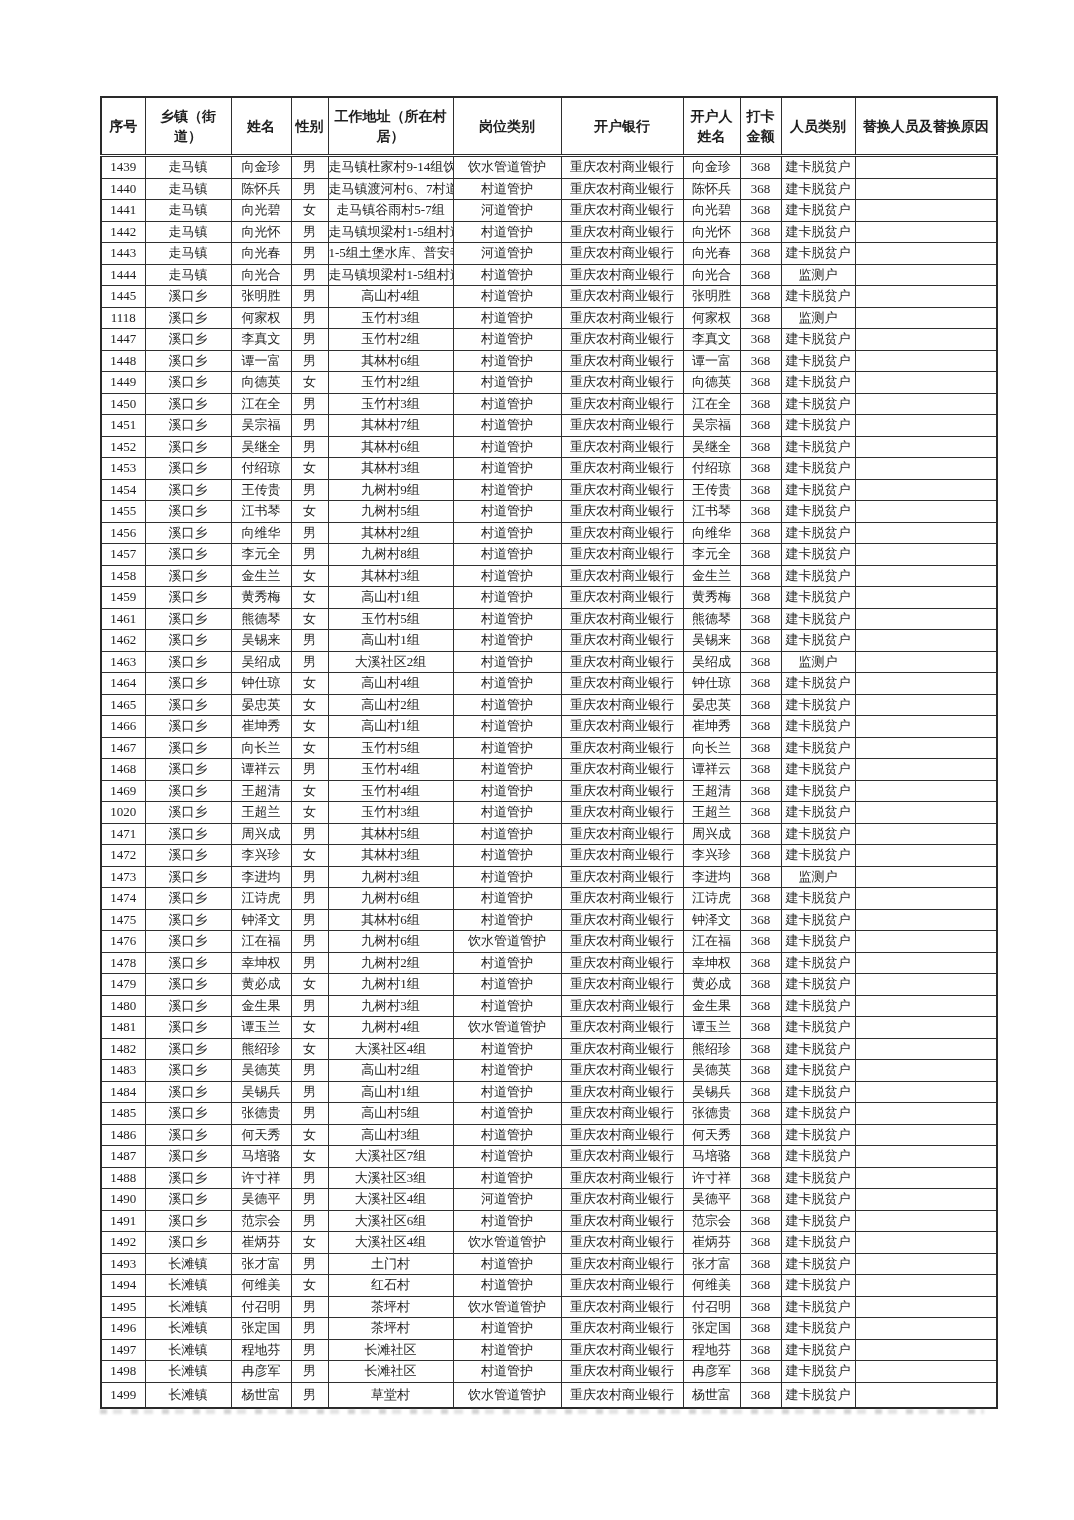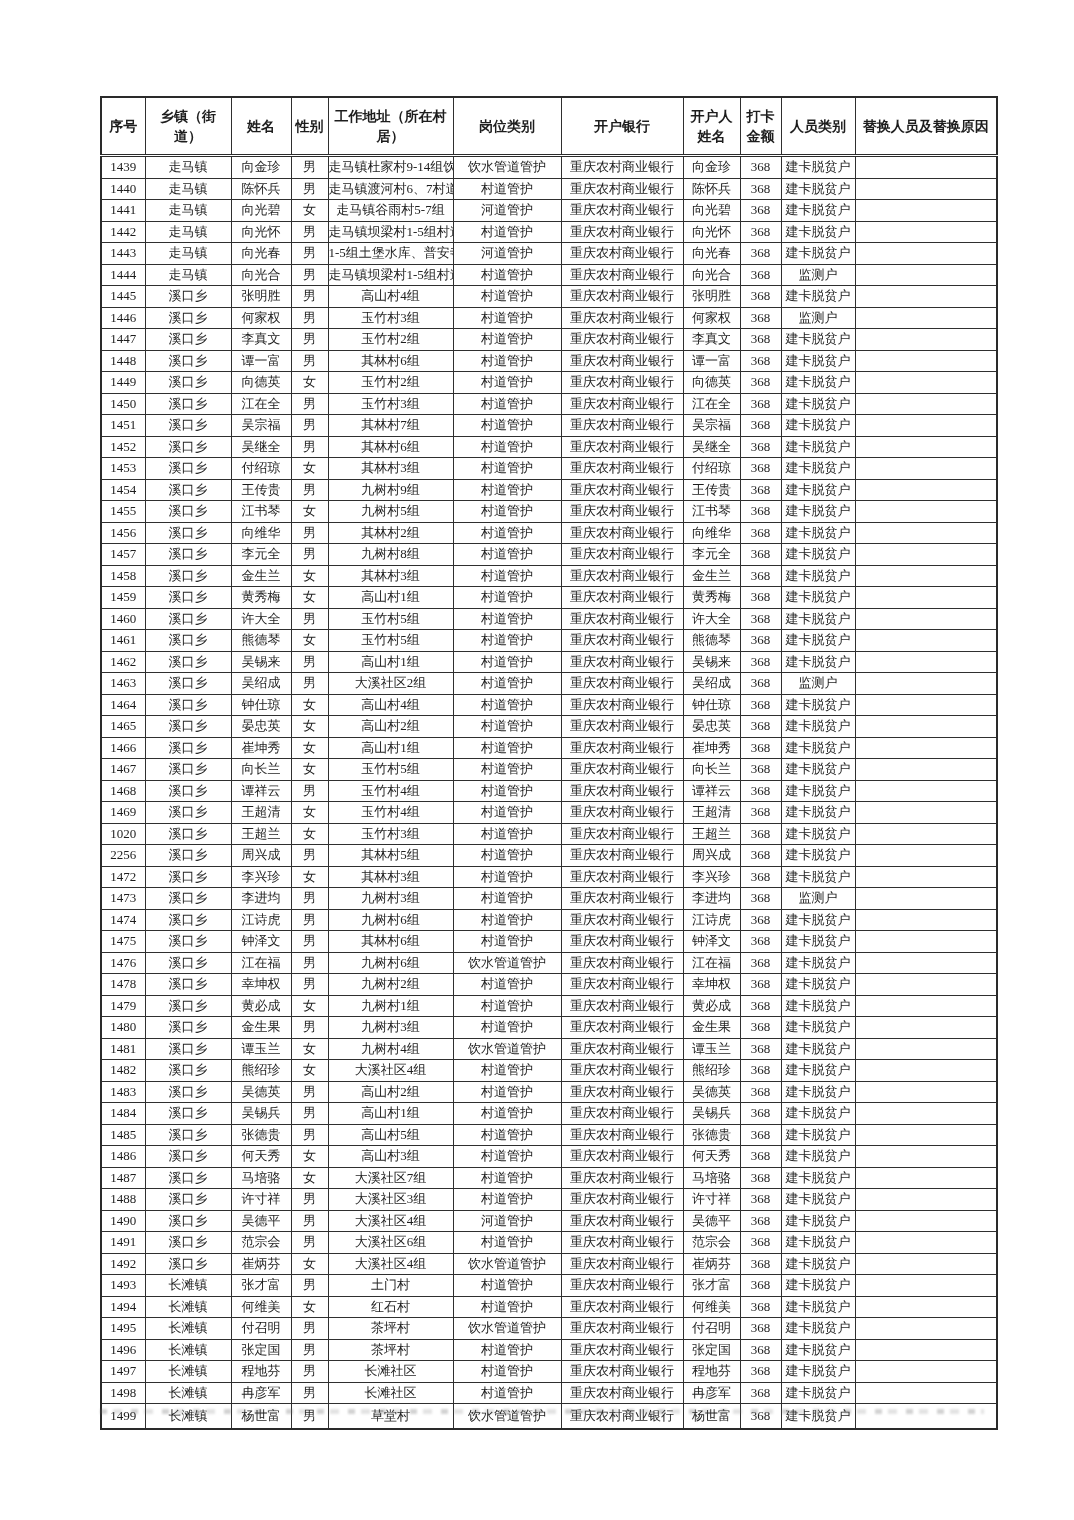--- a/index.html
+++ b/index.html
@@ -160,21 +160,21 @@
           <td>男</td>
           <td>高山村4组</td>
           <td>村道管护</td>
           <td>重庆农村商业银行</td>
           <td>张明胜</td>
           <td>368</td>
           <td>建卡脱贫户</td>
           <td></td>
         </tr>
         <tr>
-          <td>1446</td>
+          <td>1118</td>
           <td>溪口乡</td>
           <td>何家权</td>
           <td>男</td>
           <td>玉竹村3组</td>
           <td>村道管护</td>
           <td>重庆农村商业银行</td>
           <td>何家权</td>
           <td>368</td>
           <td>监测户</td>
           <td></td>
@@ -342,119 +342,106 @@
           <td>女</td>
           <td>高山村1组</td>
           <td>村道管护</td>
           <td>重庆农村商业银行</td>
           <td>黄秀梅</td>
           <td>368</td>
           <td>建卡脱贫户</td>
           <td></td>
         </tr>
         <tr>
-          <td>1460</td>
-          <td>溪口乡</td>
-          <td>许大全</td>
-          <td>男</td>
+          <td>1461</td>
+          <td>溪口乡</td>
+          <td>熊德琴</td>
+          <td>女</td>
           <td>玉竹村5组</td>
           <td>村道管护</td>
           <td>重庆农村商业银行</td>
-          <td>许大全</td>
-          <td>368</td>
-          <td>建卡脱贫户</td>
-          <td></td>
-        </tr>
-        <tr>
-          <td>1461</td>
-          <td>溪口乡</td>
           <td>熊德琴</td>
+          <td>368</td>
+          <td>建卡脱贫户</td>
+          <td></td>
+        </tr>
+        <tr>
+          <td>1462</td>
+          <td>溪口乡</td>
+          <td>吴锡来</td>
+          <td>男</td>
+          <td>高山村1组</td>
+          <td>村道管护</td>
+          <td>重庆农村商业银行</td>
+          <td>吴锡来</td>
+          <td>368</td>
+          <td>建卡脱贫户</td>
+          <td></td>
+        </tr>
+        <tr>
+          <td>1463</td>
+          <td>溪口乡</td>
+          <td>吴绍成</td>
+          <td>男</td>
+          <td>大溪社区2组</td>
+          <td>村道管护</td>
+          <td>重庆农村商业银行</td>
+          <td>吴绍成</td>
+          <td>368</td>
+          <td>监测户</td>
+          <td></td>
+        </tr>
+        <tr>
+          <td>1464</td>
+          <td>溪口乡</td>
+          <td>钟仕琼</td>
+          <td>女</td>
+          <td>高山村4组</td>
+          <td>村道管护</td>
+          <td>重庆农村商业银行</td>
+          <td>钟仕琼</td>
+          <td>368</td>
+          <td>建卡脱贫户</td>
+          <td></td>
+        </tr>
+        <tr>
+          <td>1465</td>
+          <td>溪口乡</td>
+          <td>晏忠英</td>
+          <td>女</td>
+          <td>高山村2组</td>
+          <td>村道管护</td>
+          <td>重庆农村商业银行</td>
+          <td>晏忠英</td>
+          <td>368</td>
+          <td>建卡脱贫户</td>
+          <td></td>
+        </tr>
+        <tr>
+          <td>1466</td>
+          <td>溪口乡</td>
+          <td>崔坤秀</td>
+          <td>女</td>
+          <td>高山村1组</td>
+          <td>村道管护</td>
+          <td>重庆农村商业银行</td>
+          <td>崔坤秀</td>
+          <td>368</td>
+          <td>建卡脱贫户</td>
+          <td></td>
+        </tr>
+        <tr>
+          <td>1467</td>
+          <td>溪口乡</td>
+          <td>向长兰</td>
           <td>女</td>
           <td>玉竹村5组</td>
           <td>村道管护</td>
           <td>重庆农村商业银行</td>
-          <td>熊德琴</td>
-          <td>368</td>
-          <td>建卡脱贫户</td>
-          <td></td>
-        </tr>
-        <tr>
-          <td>1462</td>
-          <td>溪口乡</td>
-          <td>吴锡来</td>
-          <td>男</td>
-          <td>高山村1组</td>
-          <td>村道管护</td>
-          <td>重庆农村商业银行</td>
-          <td>吴锡来</td>
-          <td>368</td>
-          <td>建卡脱贫户</td>
-          <td></td>
-        </tr>
-        <tr>
-          <td>1463</td>
-          <td>溪口乡</td>
-          <td>吴绍成</td>
-          <td>男</td>
-          <td>大溪社区2组</td>
-          <td>村道管护</td>
-          <td>重庆农村商业银行</td>
-          <td>吴绍成</td>
-          <td>368</td>
-          <td>监测户</td>
-          <td></td>
-        </tr>
-        <tr>
-          <td>1464</td>
-          <td>溪口乡</td>
-          <td>钟仕琼</td>
-          <td>女</td>
-          <td>高山村4组</td>
-          <td>村道管护</td>
-          <td>重庆农村商业银行</td>
-          <td>钟仕琼</td>
-          <td>368</td>
-          <td>建卡脱贫户</td>
-          <td></td>
-        </tr>
-        <tr>
-          <td>1465</td>
-          <td>溪口乡</td>
-          <td>晏忠英</td>
-          <td>女</td>
-          <td>高山村2组</td>
-          <td>村道管护</td>
-          <td>重庆农村商业银行</td>
-          <td>晏忠英</td>
-          <td>368</td>
-          <td>建卡脱贫户</td>
-          <td></td>
-        </tr>
-        <tr>
-          <td>1466</td>
-          <td>溪口乡</td>
-          <td>崔坤秀</td>
-          <td>女</td>
-          <td>高山村1组</td>
-          <td>村道管护</td>
-          <td>重庆农村商业银行</td>
-          <td>崔坤秀</td>
-          <td>368</td>
-          <td>建卡脱贫户</td>
-          <td></td>
-        </tr>
-        <tr>
-          <td>1467</td>
-          <td>溪口乡</td>
           <td>向长兰</td>
-          <td>女</td>
-          <td>玉竹村5组</td>
-          <td>村道管护</td>
-          <td>重庆农村商业银行</td>
-          <td>向长兰</td>
           <td>368</td>
           <td>建卡脱贫户</td>
           <td></td>
         </tr>
         <tr>
           <td>1468</td>
           <td>溪口乡</td>
           <td>谭祥云</td>
           <td>男</td>
           <td>玉竹村4组</td>
@@ -485,21 +472,21 @@
           <td>女</td>
           <td>玉竹村3组</td>
           <td>村道管护</td>
           <td>重庆农村商业银行</td>
           <td>王超兰</td>
           <td>368</td>
           <td>建卡脱贫户</td>
           <td></td>
         </tr>
         <tr>
-          <td>2256</td>
+          <td>1471</td>
           <td>溪口乡</td>
           <td>周兴成</td>
           <td>男</td>
           <td>其林村5组</td>
           <td>村道管护</td>
           <td>重庆农村商业银行</td>
           <td>周兴成</td>
           <td>368</td>
           <td>建卡脱贫户</td>
           <td></td>

